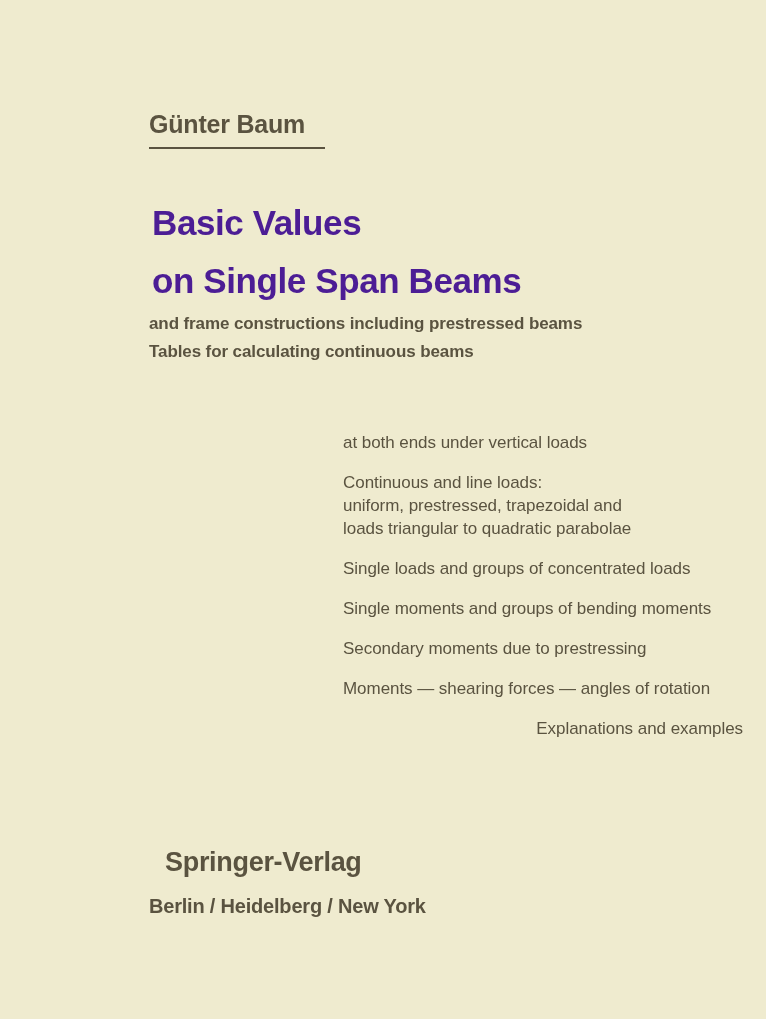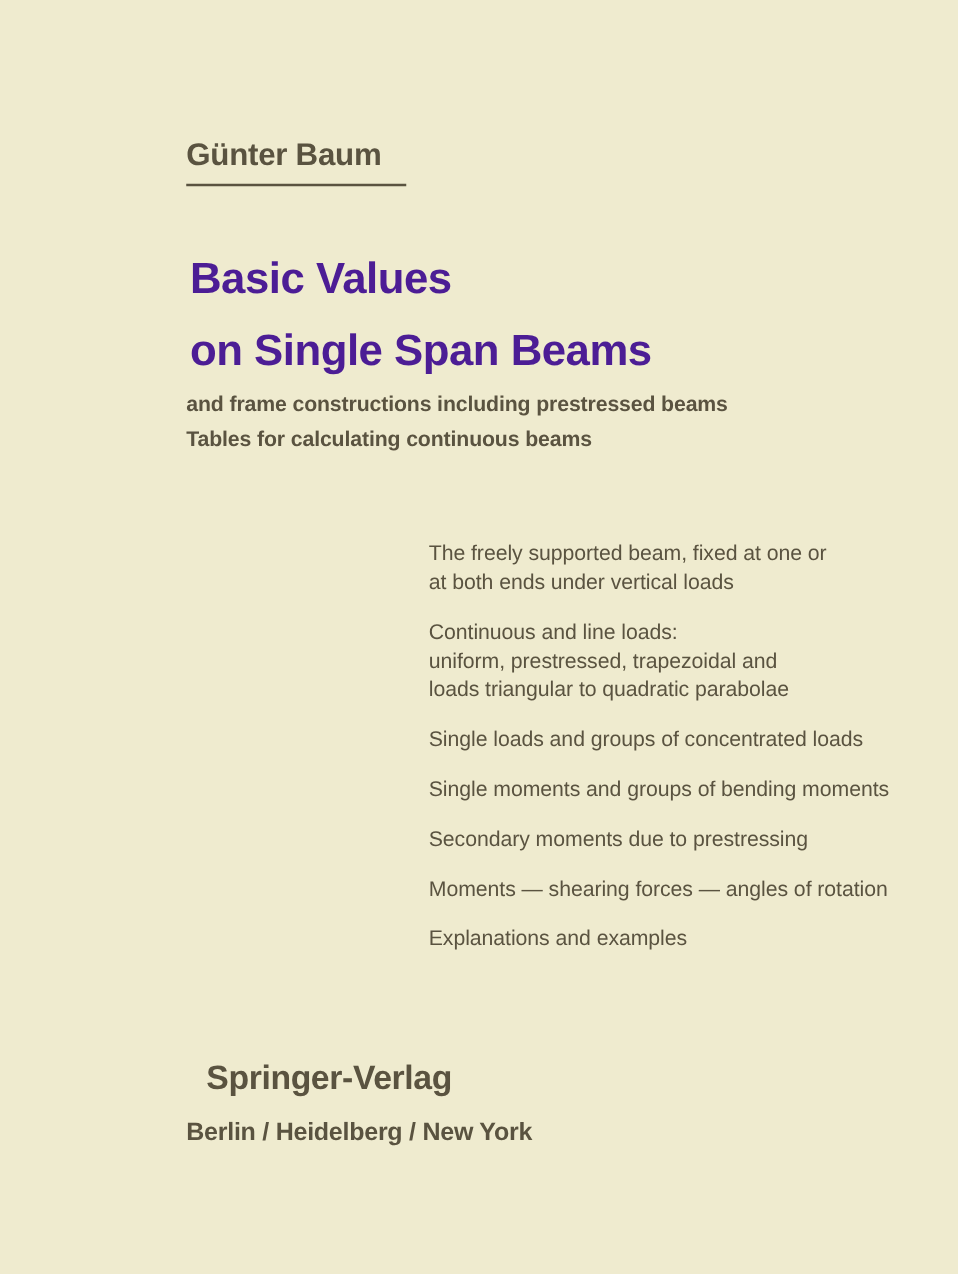--- a/index.html
+++ b/index.html
@@ -85,20 +85,21 @@
     position: absolute;
     left: 343px;
     top: 432px;
     width: 400px;
   }
   .content-item {
     margin: 0 0 17px 0;
   }
   .content-item:last-child {
     margin-bottom: 0;
+    text-align: right;
   }
   .content-line {
     font-size: 17px;
     font-weight: normal;
     line-height: 1.35;
     letter-spacing: -0.05px;
     color: #5a5340;
     margin: 0;
     white-space: nowrap;
   }
@@ -144,21 +145,20 @@
     <p class="title-line">on Single Span Beams</p>
   </div>
 
   <div class="subtitle-block">
     <p class="subtitle-line">and frame constructions including prestressed beams</p>
     <p class="subtitle-line">Tables for calculating continuous beams</p>
   </div>
 
   <div class="contents-block">
     <div class="content-item">
-      <p class="content-line">The freely supported beam, fixed at one or</p>
       <p class="content-line">at both ends under vertical loads</p>
     </div>
     <div class="content-item">
       <p class="content-line">Continuous and line loads:</p>
       <p class="content-line">uniform, prestressed, trapezoidal and</p>
       <p class="content-line">loads triangular to quadratic parabolae</p>
     </div>
     <div class="content-item">
       <p class="content-line">Single loads and groups of concentrated loads</p>
     </div>

